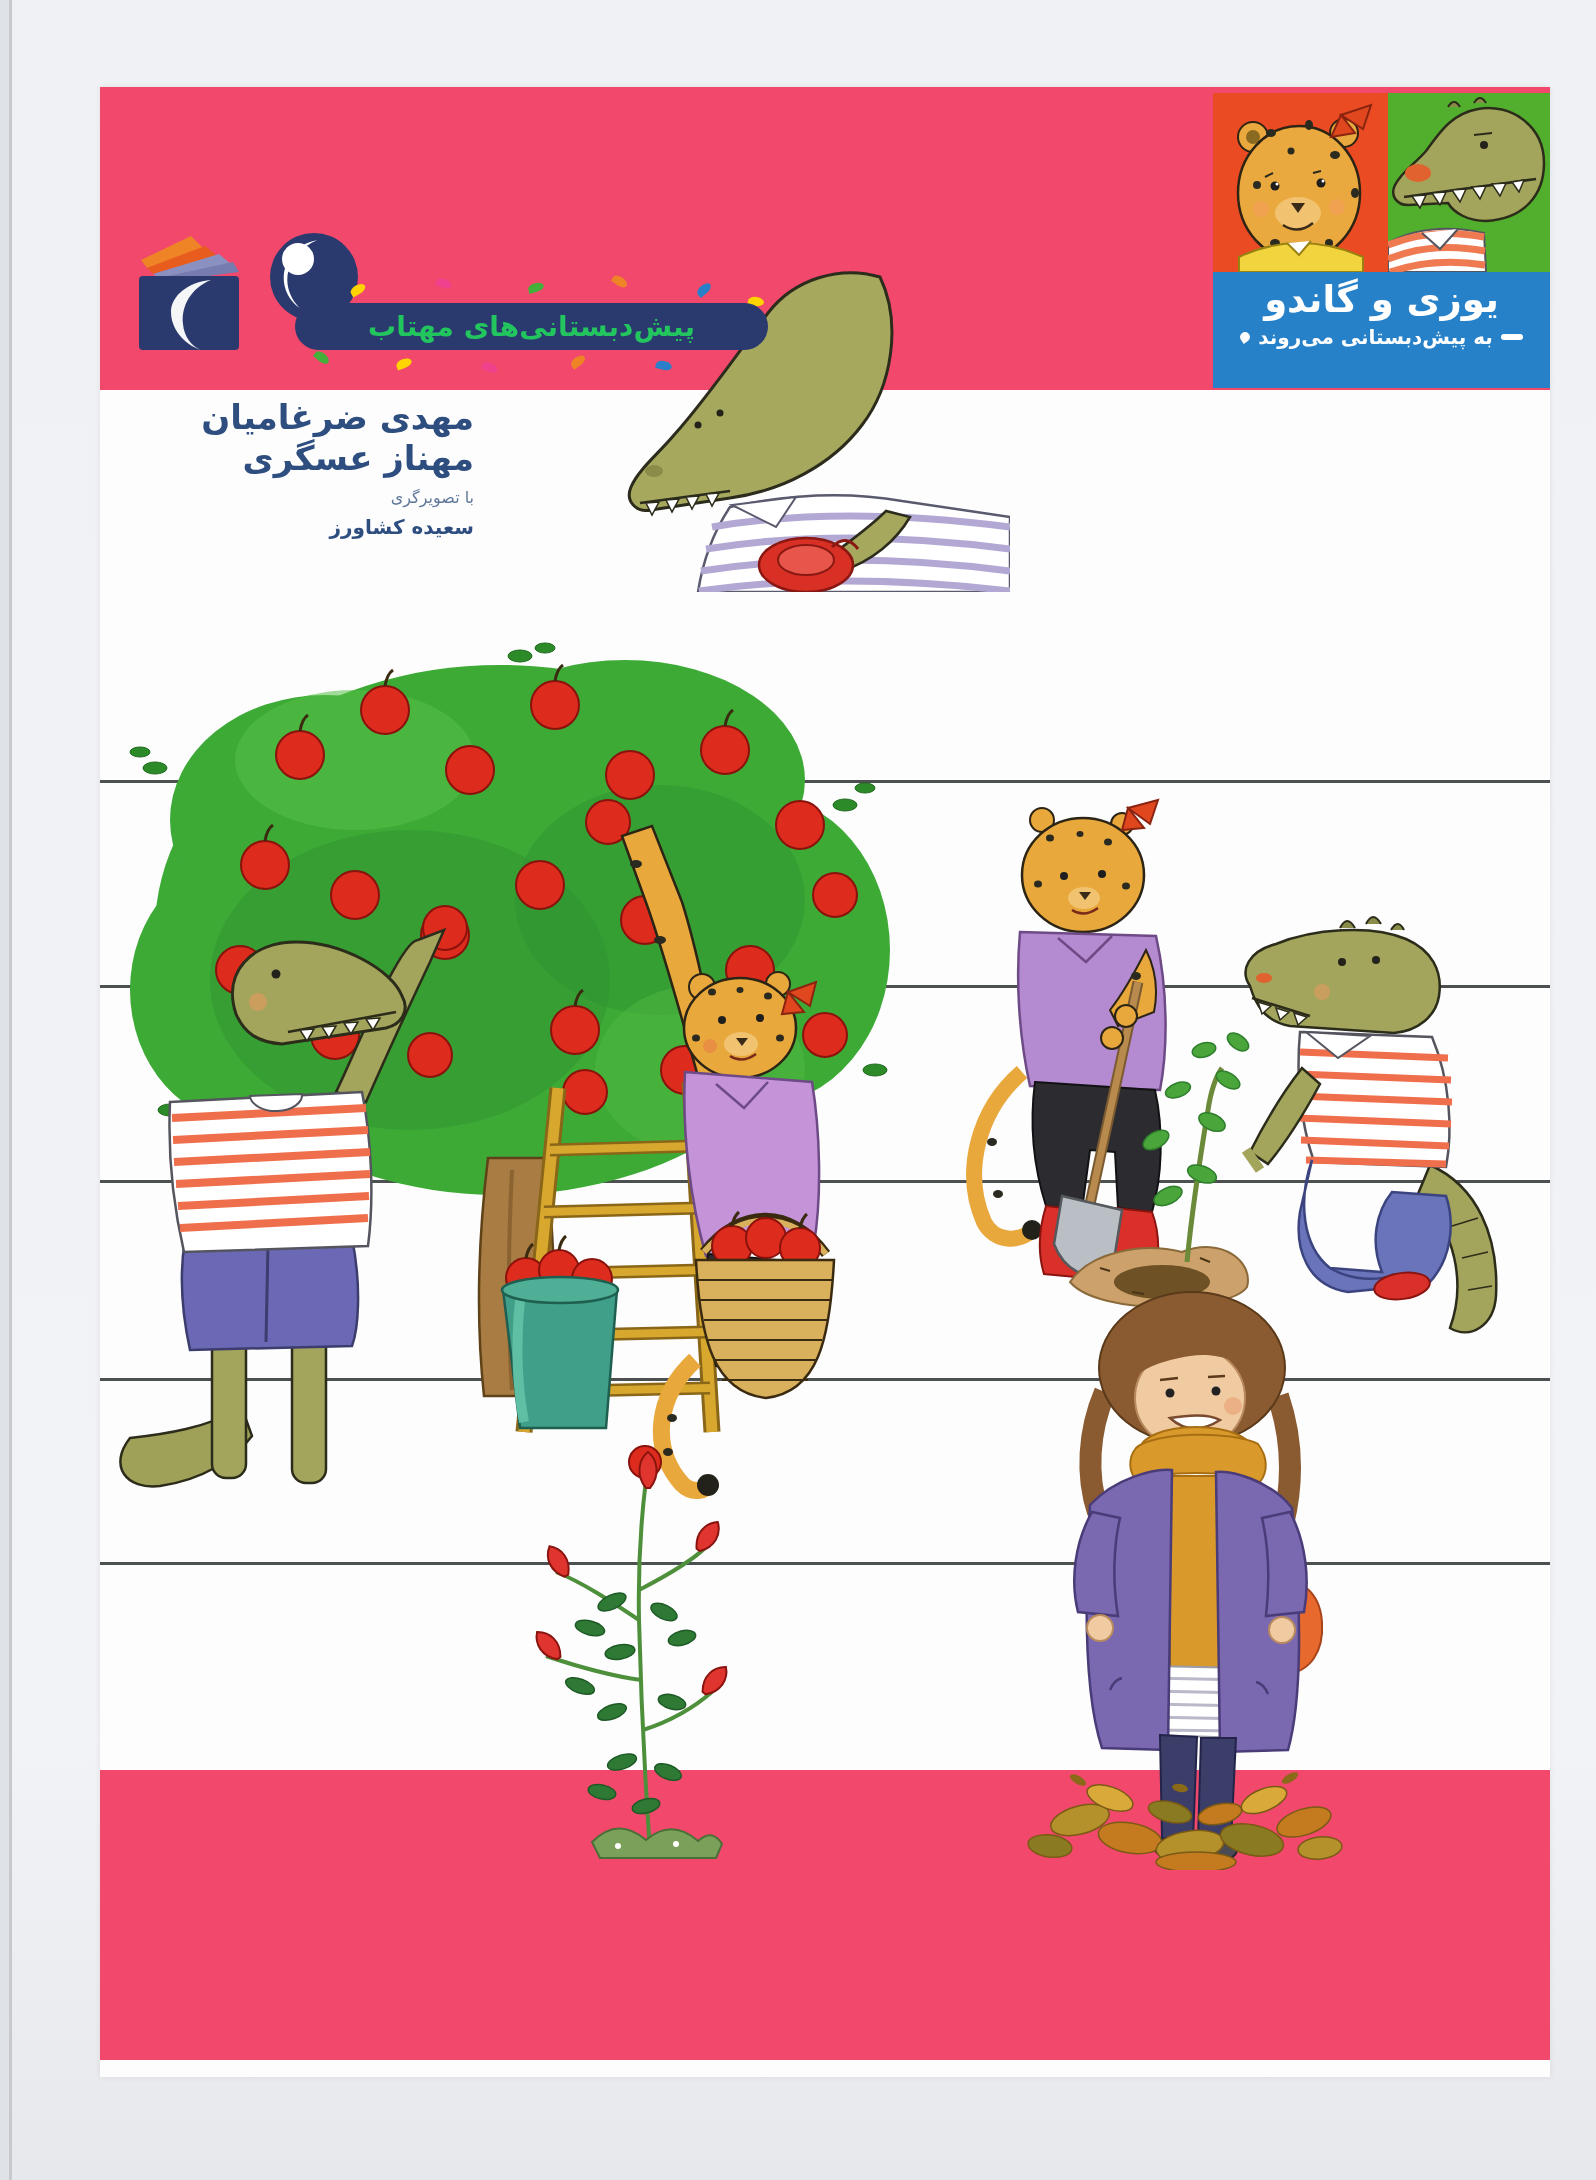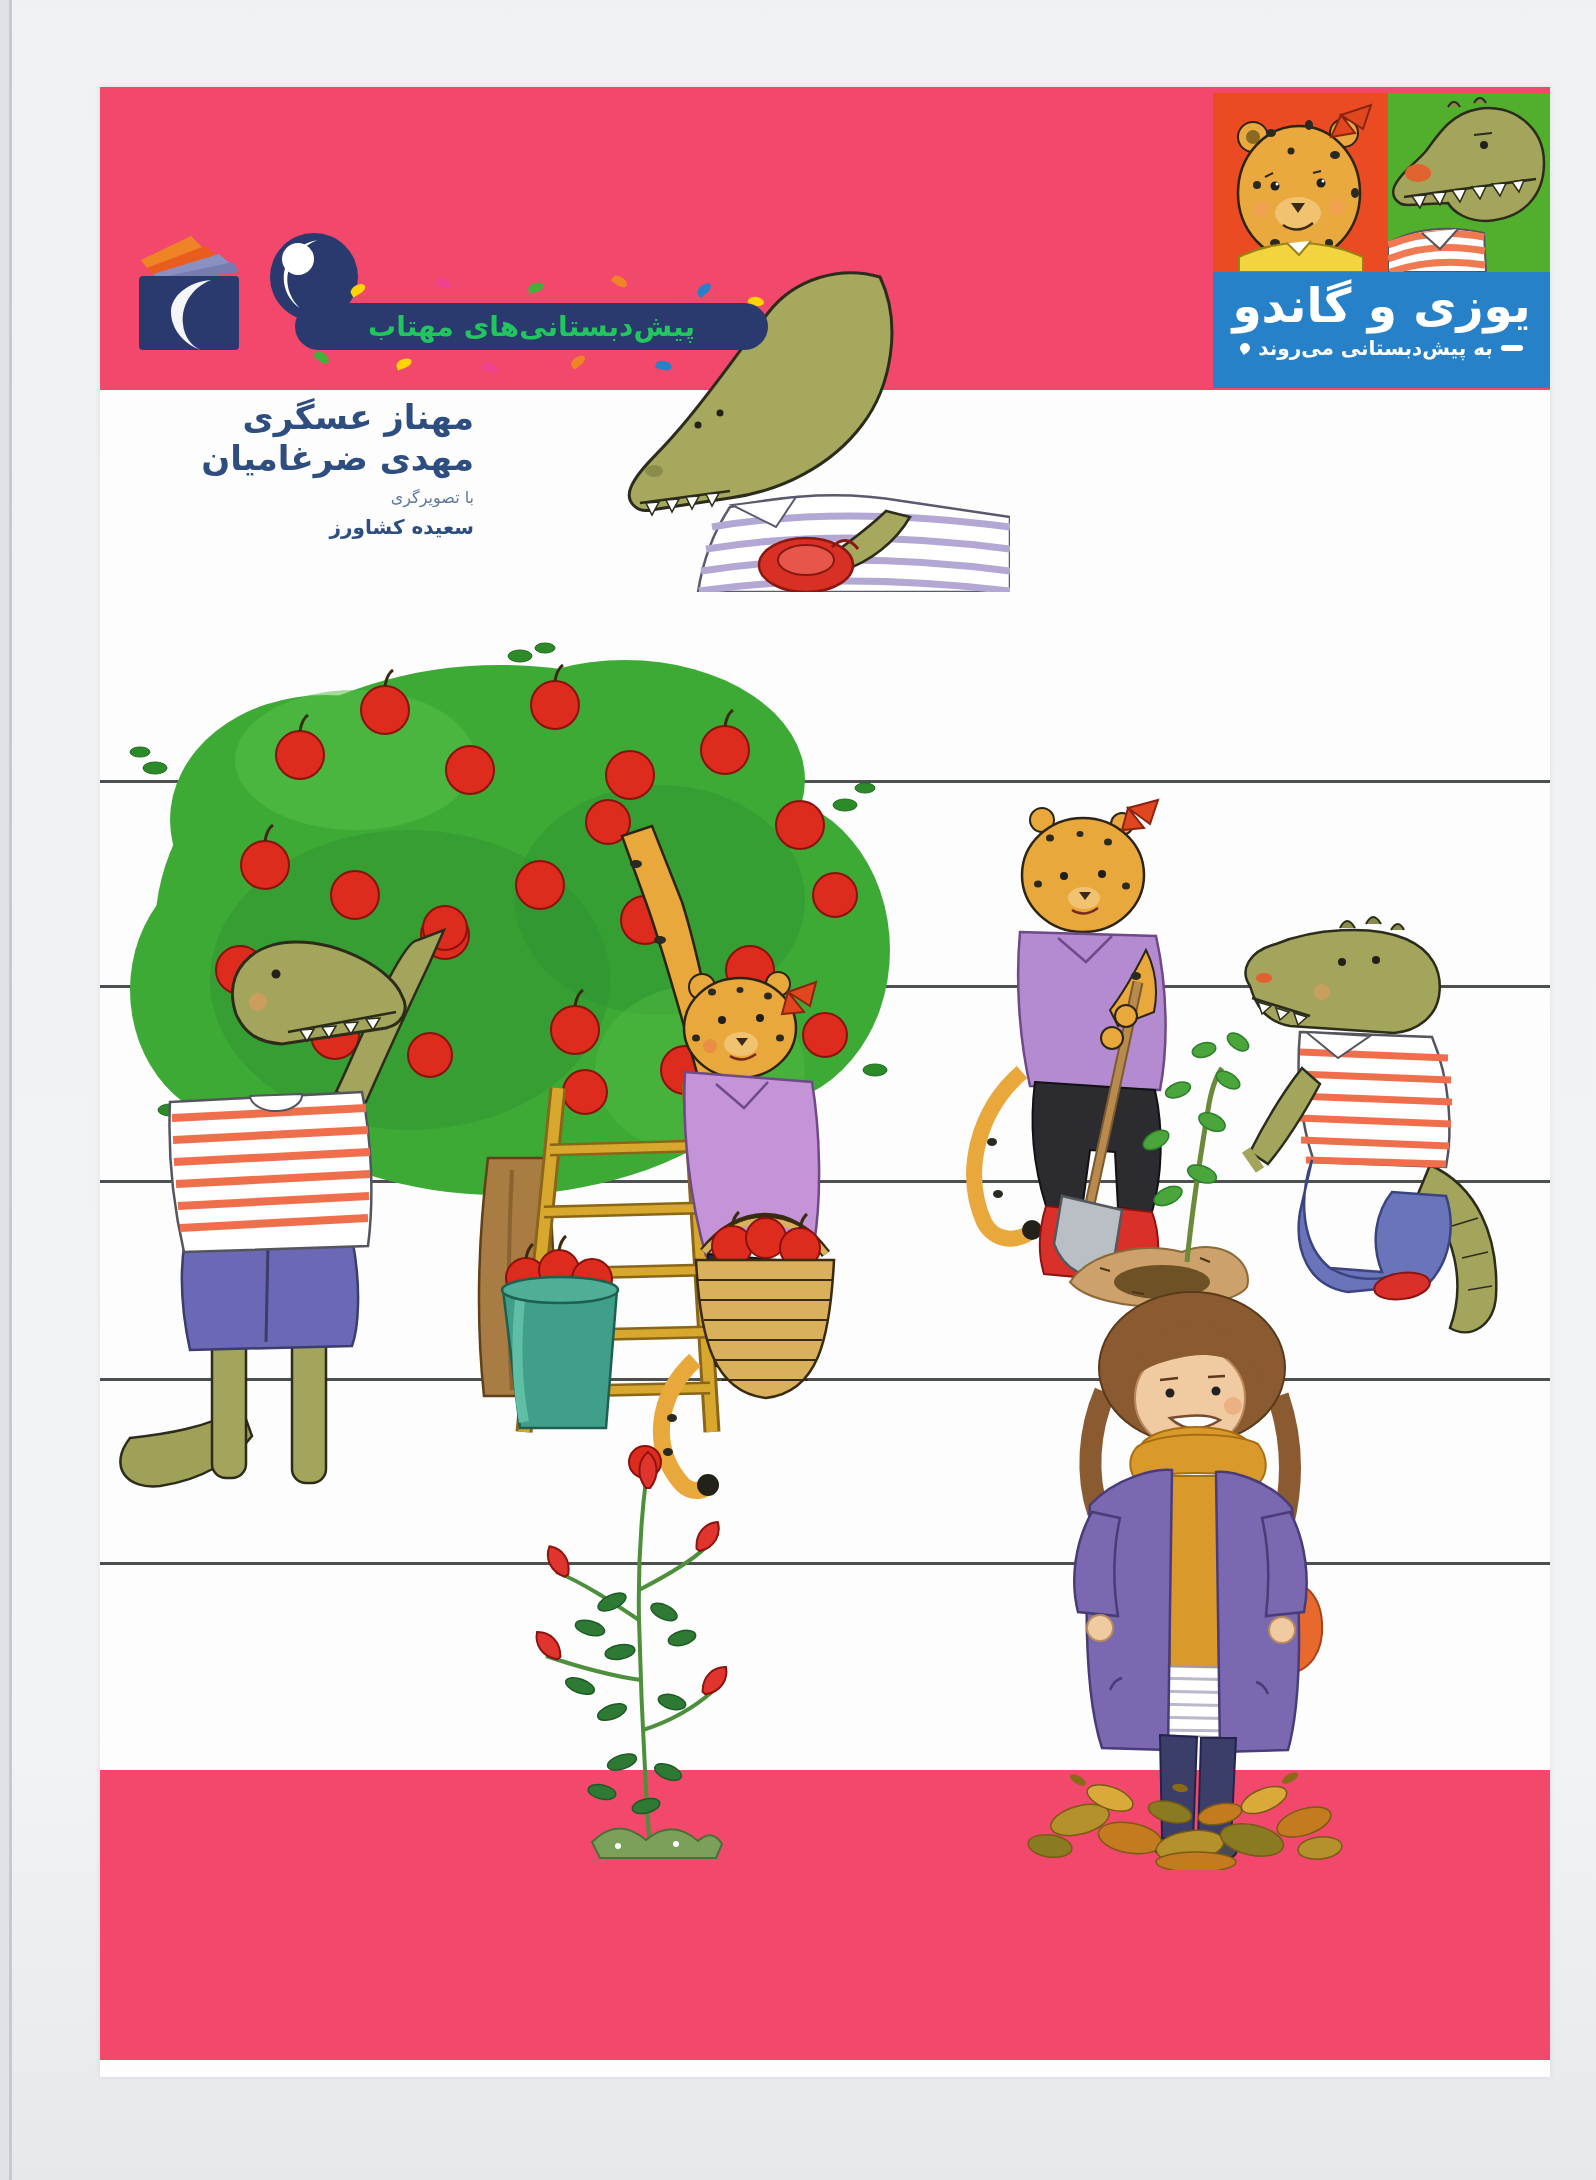--- a/index.html
+++ b/index.html
@@ -19,21 +19,21 @@
   .logo-book{position:absolute;left:33px;top:141px;width:115px;height:124px;z-index:3;}
   .moon-circle{position:absolute;left:168px;top:146px;width:92px;height:88px;z-index:3;}
   .badge-pill{position:absolute;left:195px;top:216px;width:473px;height:47px;background:#2a3a6e;border-radius:26px;
     display:flex;align-items:center;justify-content:center;z-index:4;}
   .badge-pill span{color:#22c55e;font-size:28px;font-weight:bold;direction:rtl;white-space:nowrap;line-height:1;}
   .confetti{position:absolute;width:16px;height:9px;border-radius:60% 60% 60% 0;z-index:3;}
   
   .sq-orange{position:absolute;left:1113px;top:6px;width:175px;height:179px;background:#ea4b22;overflow:hidden;}
   .sq-green{position:absolute;left:1288px;top:6px;width:162px;height:179px;background:#52ae2d;overflow:hidden;}
   .band-blue{position:absolute;left:1113px;top:185px;width:337px;height:116px;background:#2781c9;color:#fff;direction:rtl;text-align:center;}
-  .series-title{font-size:47px;font-weight:bold;line-height:1.1;margin-top:8px;letter-spacing:1px;}
+  .series-title{font-size:37px;font-weight:bold;line-height:1.1;margin-top:8px;letter-spacing:1px;}
   .series-subtitle-row{display:flex;align-items:center;justify-content:center;gap:8px;margin-top:4px;}
   .series-subtitle{font-size:20px;font-weight:bold;}
   .sub-dash{width:22px;height:6px;background:#fff;border-radius:3px;}
   .sub-tick{width:10px;height:10px;background:#fff;border-radius:60% 60% 60% 0;transform:rotate(-35deg);}
   
   .authors{position:absolute;left:28px;top:310px;width:346px;text-align:right;direction:rtl;color:#2e4e80;z-index:3;}
   .author-name{font-size:34px;font-weight:bold;line-height:41px;white-space:nowrap;}
   .illustrator-label{font-size:16px;color:#61789a;margin-top:8px;line-height:22px;}
   .illustrator-name{font-size:20px;font-weight:bold;line-height:36px;}
   
@@ -151,22 +151,22 @@
     <div class="band-blue">
       <div class="series-title">یوزی و گاندو</div>
       <div class="series-subtitle-row">
         <span class="sub-dash"></span>
         <span class="series-subtitle">به پیش‌دبستانی می‌روند</span>
         <span class="sub-tick"></span>
       </div>
     </div>
 
     <div class="authors">
+      <div class="author-name">مهدی ضرغامیان</div>
       <div class="author-name">مهناز عسگری</div>
-      <div class="author-name">مهدی ضرغامیان</div>
       <div class="illustrator-label">با تصویرگری</div>
       <div class="illustrator-name">سعیده کشاورز</div>
     </div>
 
 
     <svg class="illu" style="left:480px;top:178px" width="430" height="327" viewBox="0 0 430 327">
       <path d="M300,12 C260,0 214,14 188,48 C162,82 128,132 94,170 C79,188 58,205 51,222 C45,236 56,248 71,245 L150,233 C202,226 252,200 282,160 C312,121 322,58 300,12 Z" fill="#a6a85e" stroke="#2c2c1c" stroke-width="3"></path>
       <path d="M60,238 L150,226" stroke="#2c2c1c" stroke-width="2.5" fill="none"></path>
       <g fill="#fff" stroke="#2c2c1c" stroke-width="1.5">
         <path d="M66,238 l6,12 l7,-13 Z"></path>

